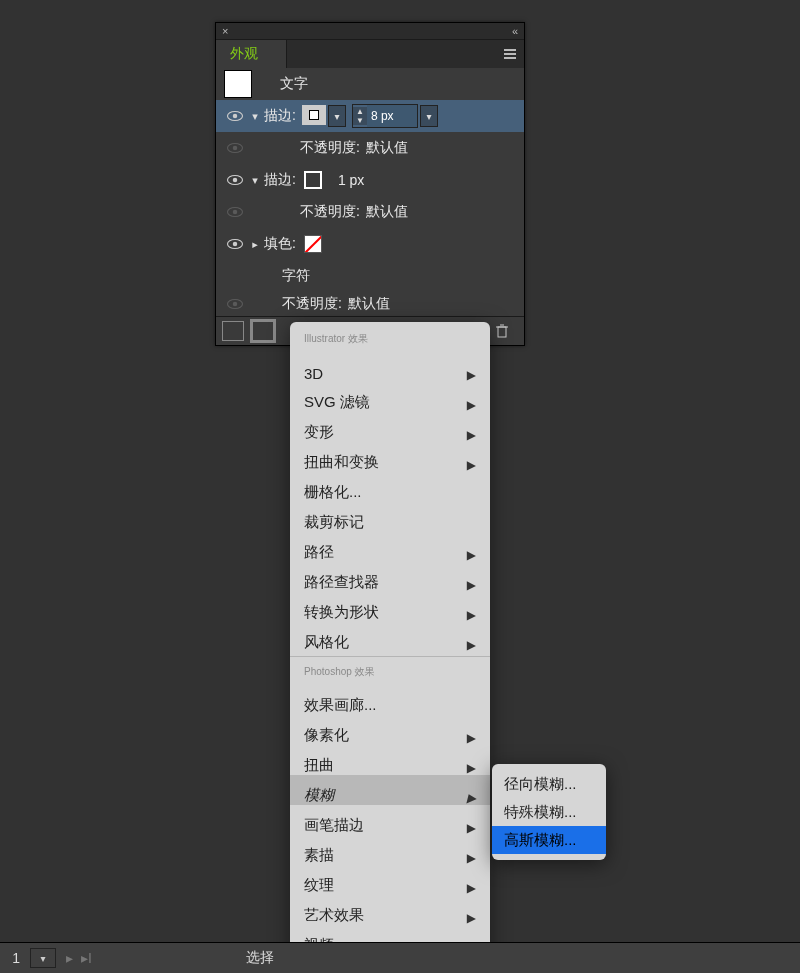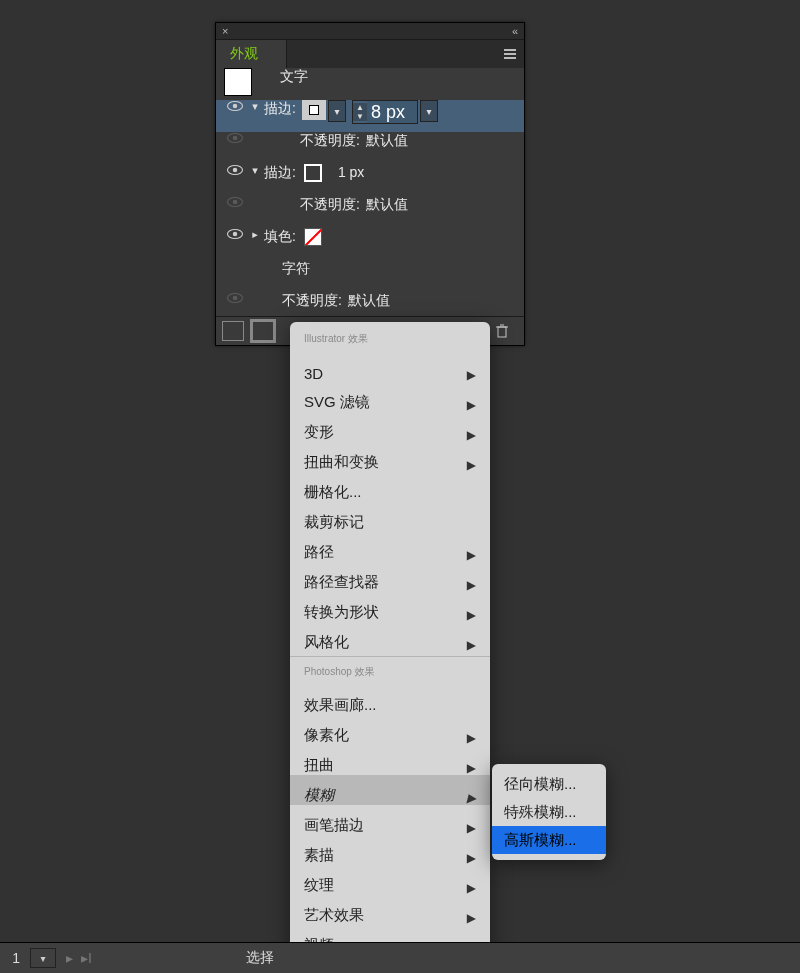--- a/index.html
+++ b/index.html
@@ -53,20 +53,21 @@
   .panel-menu-btn {
     margin-left: auto;
     width: 28px;
     display: flex; align-items: center; justify-content: center;
     cursor: pointer;
   }
   .panel-menu-btn svg { stroke: #bbb; }
 
   .row {
     display: flex;
+    align-items: center;
     height: 32px;
     padding: 0 8px;
   }
   .row.selected { background: #46607a; }
 
   .eye {
     width: 22px;
     display: flex; justify-content: center;
     color: #ccc;
   }
@@ -127,21 +128,21 @@
   }
   .stepper .arrows {
     width:14px; display:flex; flex-direction:column;
     background:#3a4b5c;
   }
   .stepper .arrows span {
     font-size:8px; line-height:9px; text-align:center; color:#ddd; cursor:pointer;
   }
   .stepper input {
     width:44px; height:20px; background:#3e5870; border:none;
-    color:#fff; font-size:18px; text-align:left; padding-left:4px;
+    color:#fff; font-size:12px; text-align:left; padding-left:4px;
   }
 
   .panel-footer {
     height: 28px;
     border-top: 1px solid #1a1a1a;
     display:flex; align-items:center;
     padding: 0 6px;
   }
   .foot-btn {
     width:20px; height:18px;

